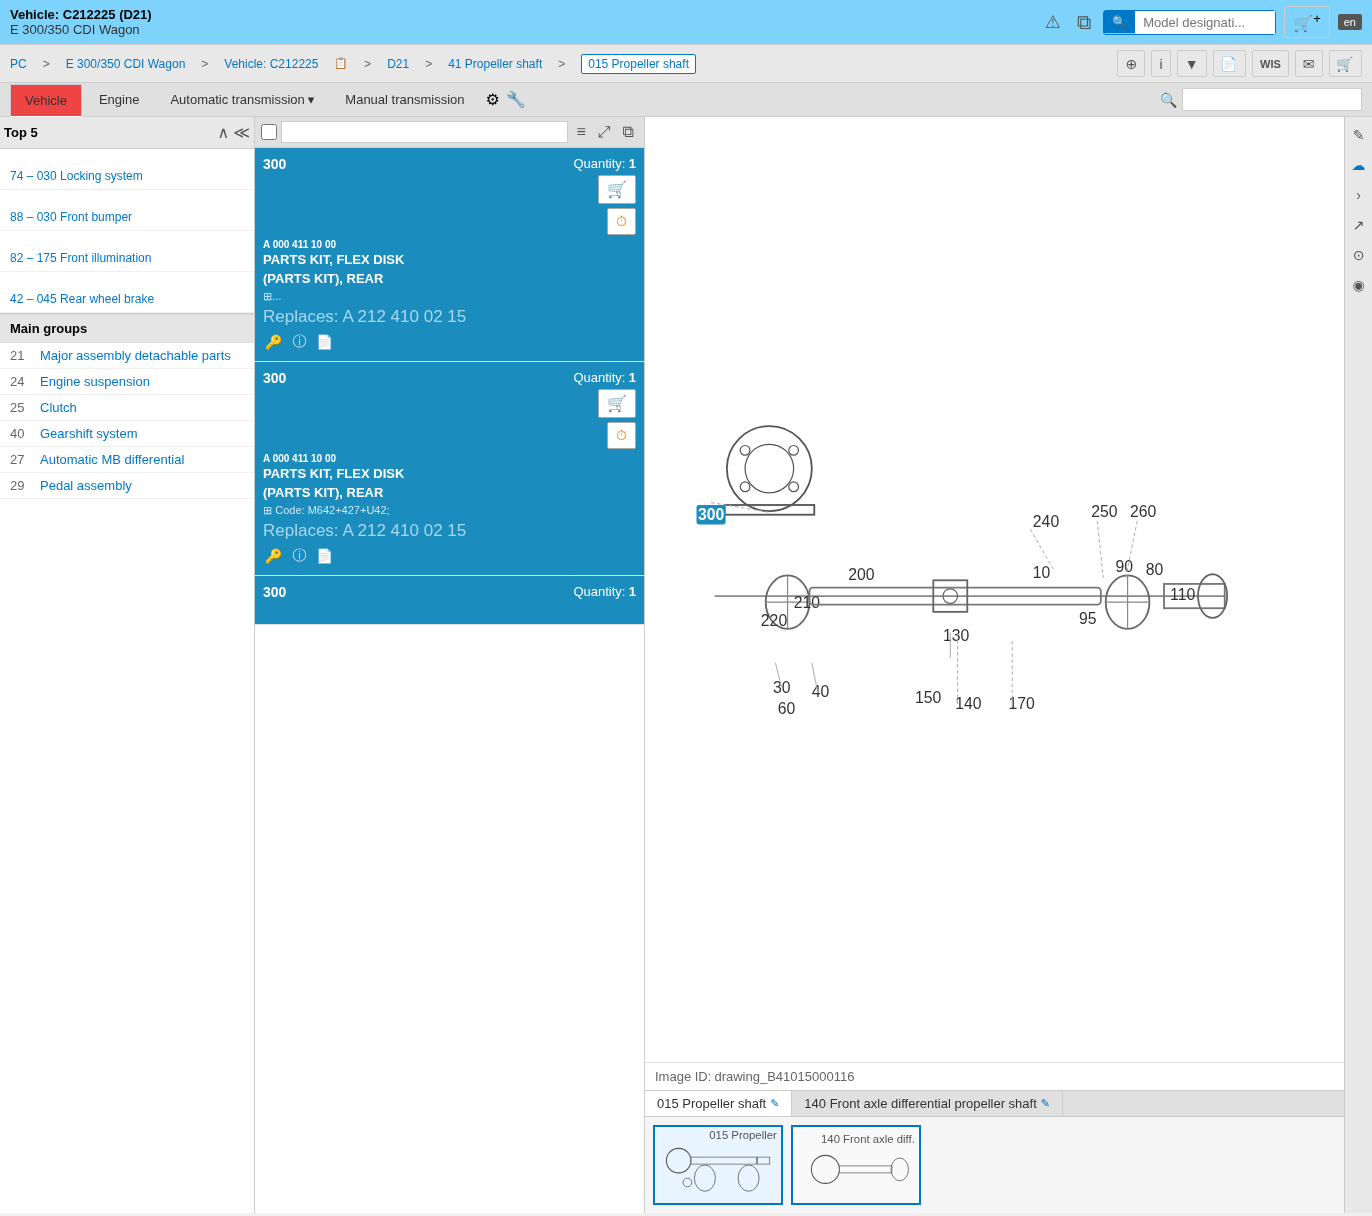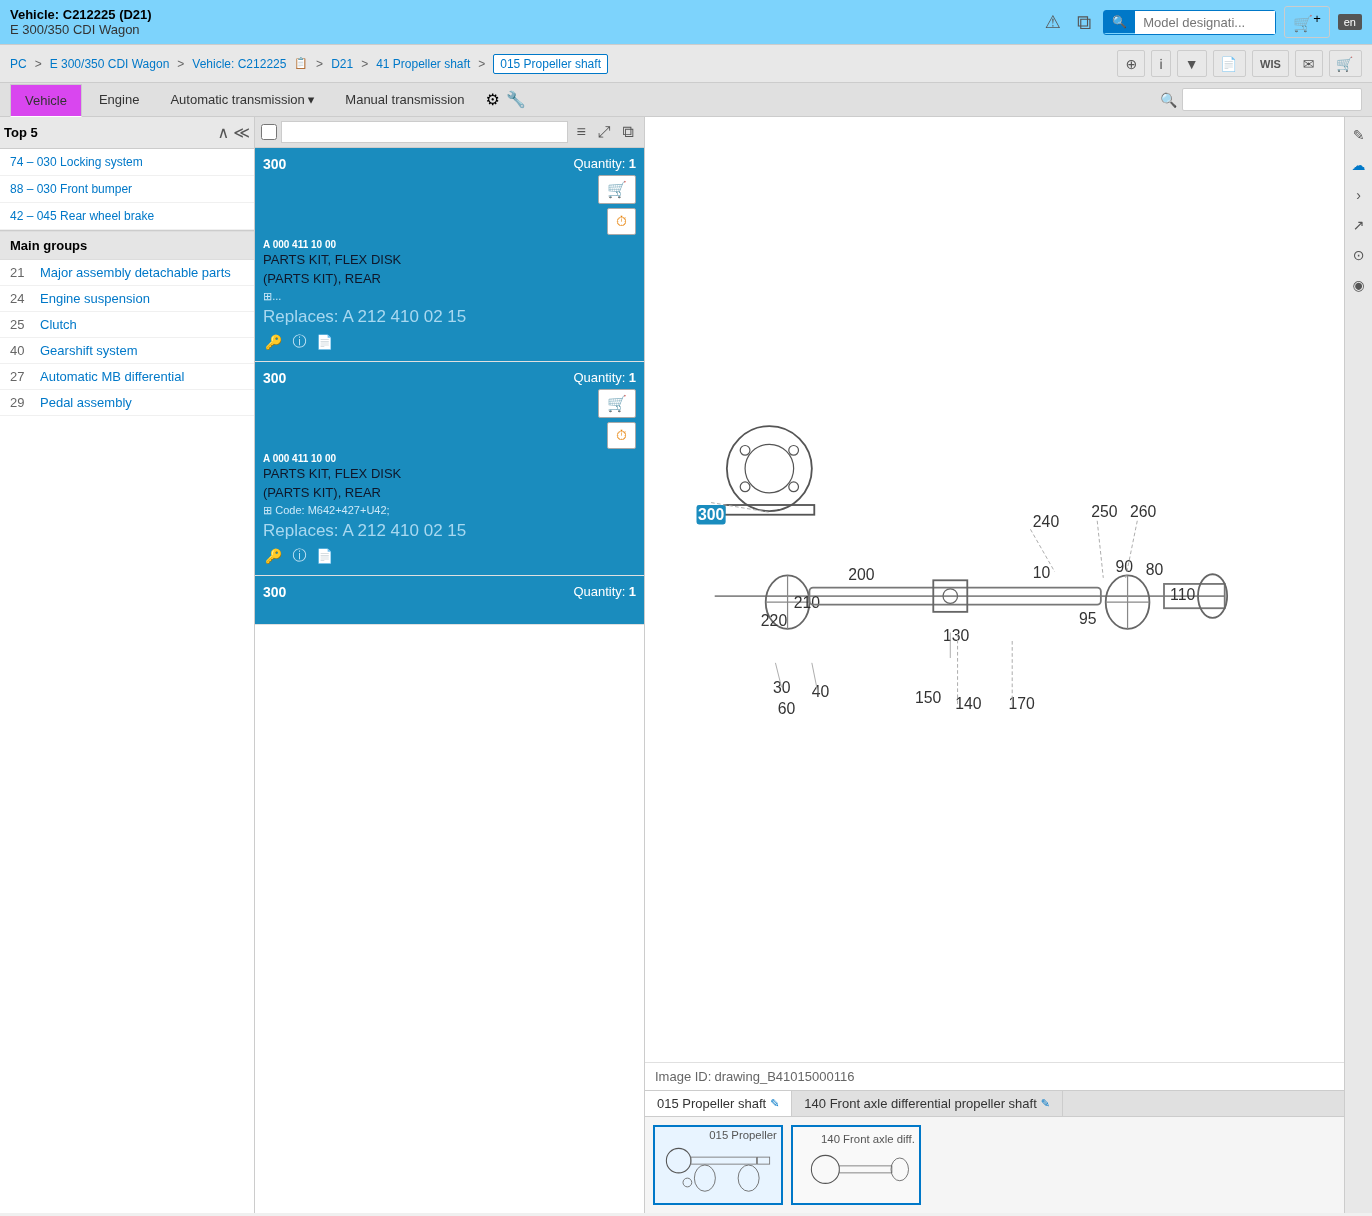--- a/index.html
+++ b/index.html
@@ -12,62 +12,62 @@
     .header-model { font-size: 13px; color: #333; }
     .header-right { display: flex; align-items: center; gap: 8px; }
     .header-icon-btn { background: none; border: none; cursor: pointer; font-size: 18px; color: #555; padding: 2px 4px; }
     .search-box-wrapper { display: flex; align-items: center; border: 1px solid #0078c8; border-radius: 3px; }
     .search-box-wrapper input { border: none; outline: none; padding: 4px 8px; width: 140px; font-size: 13px; }
     .search-box-wrapper .search-btn { background: #0078c8; border: none; color: #fff; padding: 4px 8px; cursor: pointer; font-size: 12px; }
     .lang-badge { background: #555; color: #fff; padding: 2px 6px; font-size: 11px; border-radius: 2px; }
     .cart-btn { background: none; border: 1px solid #ccc; cursor: pointer; padding: 4px 8px; border-radius: 3px; font-size: 16px; }
 
     
-    .breadcrumb { background: #e8e8e8; padding: 5px 10px; display: flex; align-items: center; gap: 8px; border-bottom: 1px solid #ccc; }
+    .breadcrumb { background: #e8e8e8; padding: 5px 10px; display: flex; align-items: center; gap: 16px; border-bottom: 1px solid #ccc; }
     .breadcrumb a { color: #0078c8; text-decoration: none; font-size: 12px; cursor: pointer; }
     .breadcrumb-sep { color: #666; font-size: 12px; }
     .breadcrumb-dropdown { background: #fff; border: 1px solid #0078c8; color: #0078c8; padding: 2px 6px; cursor: pointer; font-size: 12px; border-radius: 2px; }
     .breadcrumb-tools { margin-left: auto; display: flex; gap: 6px; }
     .breadcrumb-tool-btn { background: none; border: 1px solid #ccc; cursor: pointer; padding: 3px 7px; border-radius: 2px; font-size: 14px; color: #555; }
 
     
     .nav-tabs { background: #e0e0e0; display: flex; align-items: center; border-bottom: 1px solid #ccc; padding: 0 10px; gap: 2px; }
     .nav-tab { padding: 8px 14px; cursor: pointer; border: 1px solid transparent; background: transparent; font-size: 13px; color: #333; }
-    .nav-tab.active { background: #d946ef; border: 1px solid #ccc; border-bottom: 1px solid #fff; margin-bottom: -1px; }
+    .nav-tab.active { background: #ef4444; border: 1px solid #ccc; border-bottom: 1px solid #fff; margin-bottom: -1px; }
     .nav-tab-dropdown { background: none; border: none; cursor: pointer; padding: 8px 14px; font-size: 13px; color: #333; display: flex; align-items: center; gap: 3px; }
     .nav-tab-icon { font-size: 16px; cursor: pointer; margin-left: 4px; }
     .nav-search-right { margin-left: auto; display: flex; align-items: center; gap: 4px; }
     .nav-search-right input { border: 1px solid #ccc; padding: 3px 7px; border-radius: 2px; width: 180px; font-size: 13px; }
 
     
     .main-container { display: flex; height: calc(1216px - 120px); }
 
     
     .sidebar { width: 255px; background: #fff; border-right: 1px solid #ccc; display: flex; flex-direction: column; overflow: hidden; }
     .sidebar-top5 { border-bottom: 1px solid #ccc; }
     .sidebar-section-header { background: #e8e8e8; padding: 6px 4px; display: flex; align-items: center; justify-content: space-between; font-weight: bold; font-size: 13px; border-bottom: 1px solid #ccc; }
     .sidebar-section-header-btns { display: flex; gap: 4px; }
     .sidebar-section-header-btn { background: none; border: none; cursor: pointer; font-size: 16px; color: #555; }
-    .sidebar-item { padding: 6px 10px; cursor: pointer; border-bottom: 1px solid #f0f0f0; color: #0078c8; font-size: 12px; }
+    .sidebar-item { padding: 6px 10px; cursor: pointer; border-bottom: 1px solid #f0f0f0; color: #0078c8; font-size: 12px; margin-top: 14px; }
     .sidebar-divider { padding: 6px 10px; font-weight: bold; font-size: 13px; background: #e5e5e5; border-bottom: 1px solid #ddd; border-top: 1px solid #ddd; }
     .sidebar-group-item { padding: 5px 10px; cursor: pointer; display: flex; gap: 8px; font-size: 12px; border-bottom: 1px solid #f0f0f0; }
     .sidebar-group-num { color: #666; min-width: 22px; }
     .sidebar-group-label { color: #0078c8; }
 
     
     .parts-panel { width: 390px; border-right: 1px solid #ccc; display: flex; flex-direction: column; background: #fff; }
     .parts-toolbar { background: #e0e0e0; padding: 4px 6px; display: flex; align-items: center; gap: 4px; border-bottom: 1px solid #ccc; }
     .parts-toolbar-checkbox { width: 16px; height: 16px; }
     .parts-toolbar-search { flex: 1; border: 1px solid #ccc; padding: 3px 6px; font-size: 12px; }
     .parts-toolbar-btn { background: none; border: none; cursor: pointer; font-size: 16px; color: #555; padding: 2px 4px; }
     .part-item { border-bottom: 1px solid #e0e0e0; padding: 8px; background: #1a8cbe; color: #fff; }
     .part-item-header { display: flex; justify-content: space-between; align-items: flex-start; margin-bottom: 4px; }
     .part-item-number { font-weight: bold; font-size: 14px; color: #fff; }
     .part-item-partno { font-weight: bold; font-size: 10px; color: #fff; margin-bottom: 2px; }
-    .part-item-desc { font-size: 13px; color: #0f172a; margin-bottom: 4px; }
+    .part-item-desc { font-size: 13px; color: #ffffff; margin-bottom: 4px; font-weight: bold; }
     .part-item-code { font-size: 11px; color: #cce8f8; margin-bottom: 4px; }
     .part-item-replaces { font-size: 17px; color: #a8d8f0; margin-bottom: 4px; }
     .part-item-actions { display: flex; align-items: center; gap: 6px; margin-top: 4px; }
     .part-cart-btn { background: #fff; border: 1px solid #aaa; color: #0078c8; padding: 4px 8px; cursor: pointer; border-radius: 2px; font-size: 16px; }
     .part-clock-btn { background: #fff; border: 1px solid #aaa; color: #e67e00; padding: 4px 8px; cursor: pointer; border-radius: 2px; font-size: 14px; }
     .part-icon-btn { background: none; border: none; color: #cce8f8; cursor: pointer; font-size: 14px; padding: 2px; }
 
     
     .image-panel { flex: 1; background: #fff; display: flex; flex-direction: column; overflow: hidden; position: relative; }
     .image-area { flex: 1; display: flex; align-items: center; justify-content: center; position: relative; overflow: hidden; }
@@ -165,20 +165,21 @@
       <div class="sidebar-section-header">
         <span>Top 5</span>
         <div class="sidebar-section-header-btns">
           <button class="sidebar-section-header-btn">∧</button>
           <button class="sidebar-section-header-btn">≪</button>
         </div>
       </div>
       <div>
         <div class="sidebar-item">74 – 030 Locking system</div>
         <div class="sidebar-item">88 – 030 Front bumper</div>
+        <div class="sidebar-item">82 – 175 Front illumination</div>
         <div class="sidebar-item">42 – 045 Rear wheel brake</div>
       </div>
     </div>
 
     <div class="sidebar-divider">
       <span>Main groups</span>
     </div>
     <div class="sidebar-scroll-container" style="overflow-y:scroll;flex:1;max-height:350px;">
       <div class="sidebar-group-item">
         <span class="sidebar-group-num">21</span>

